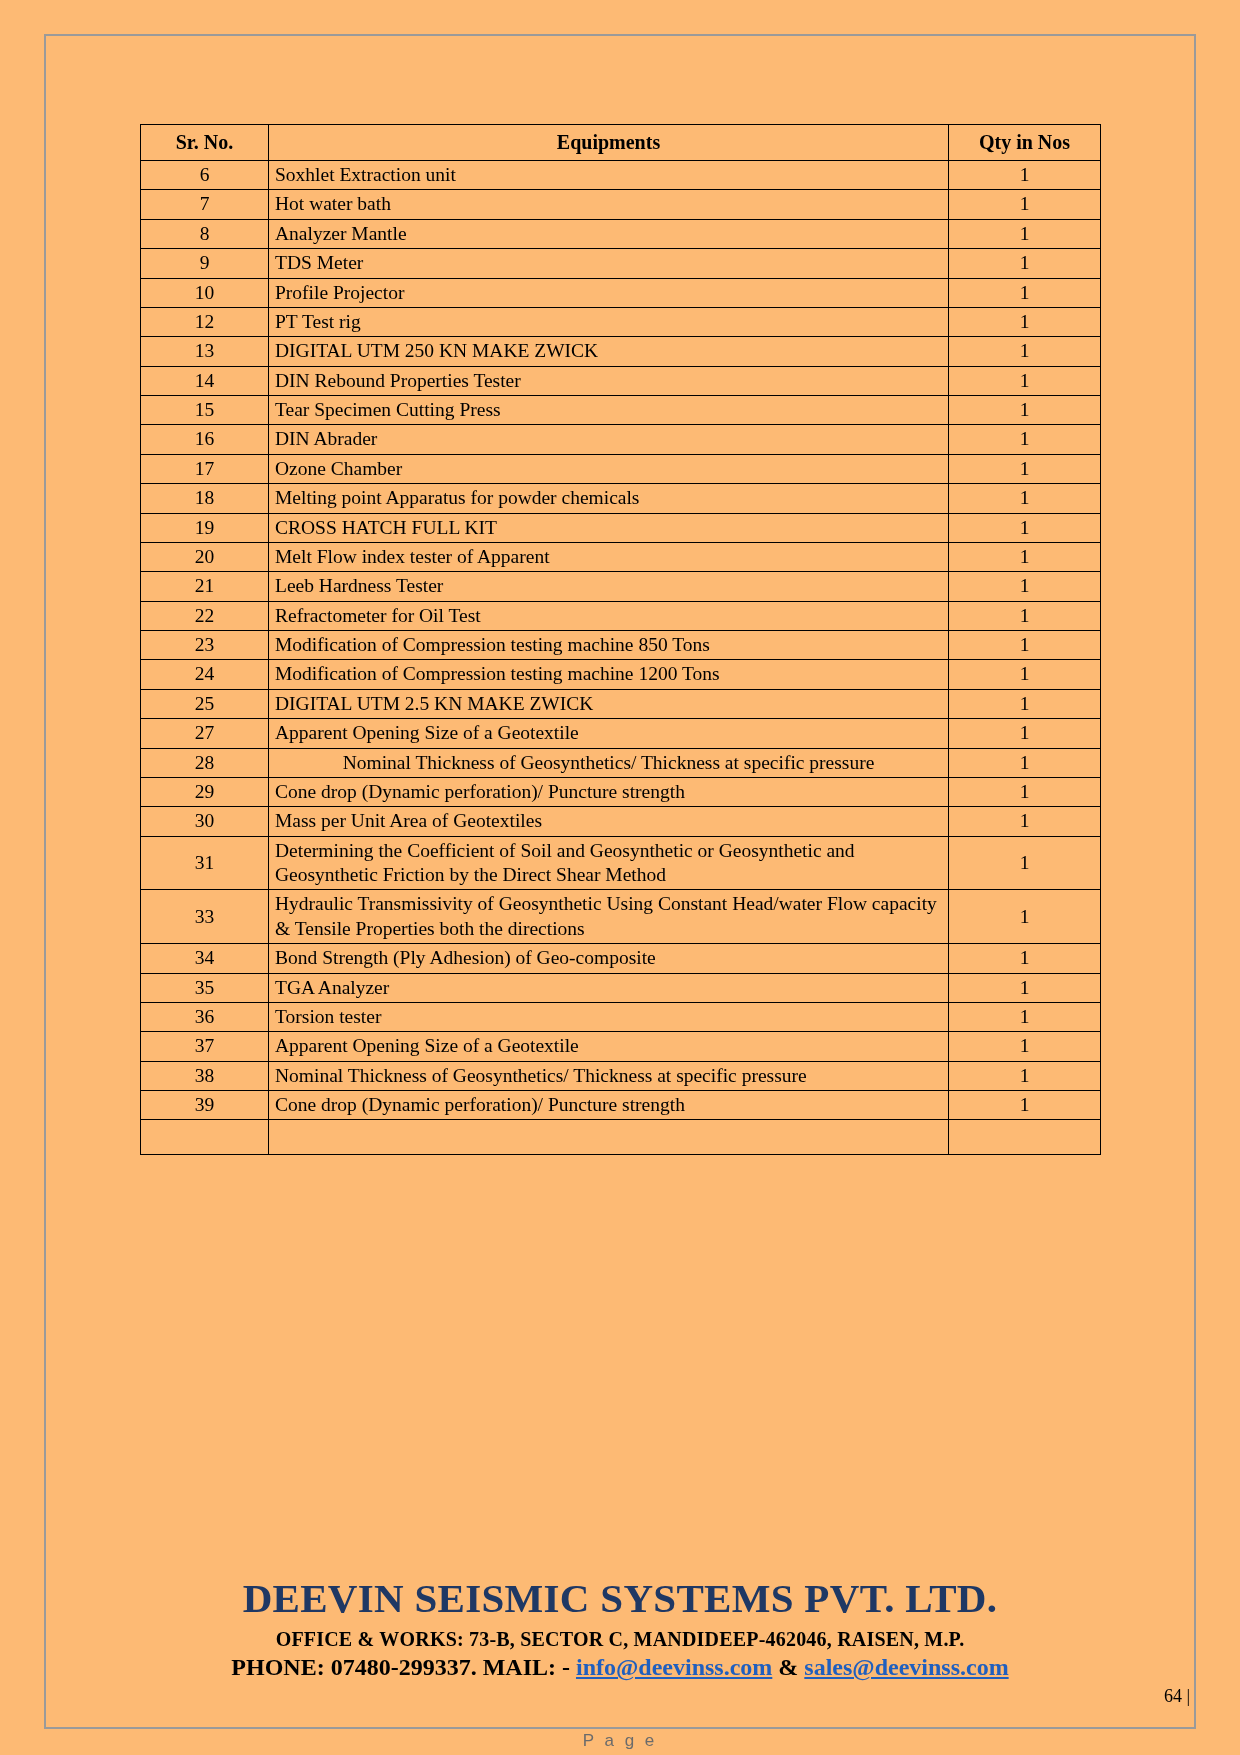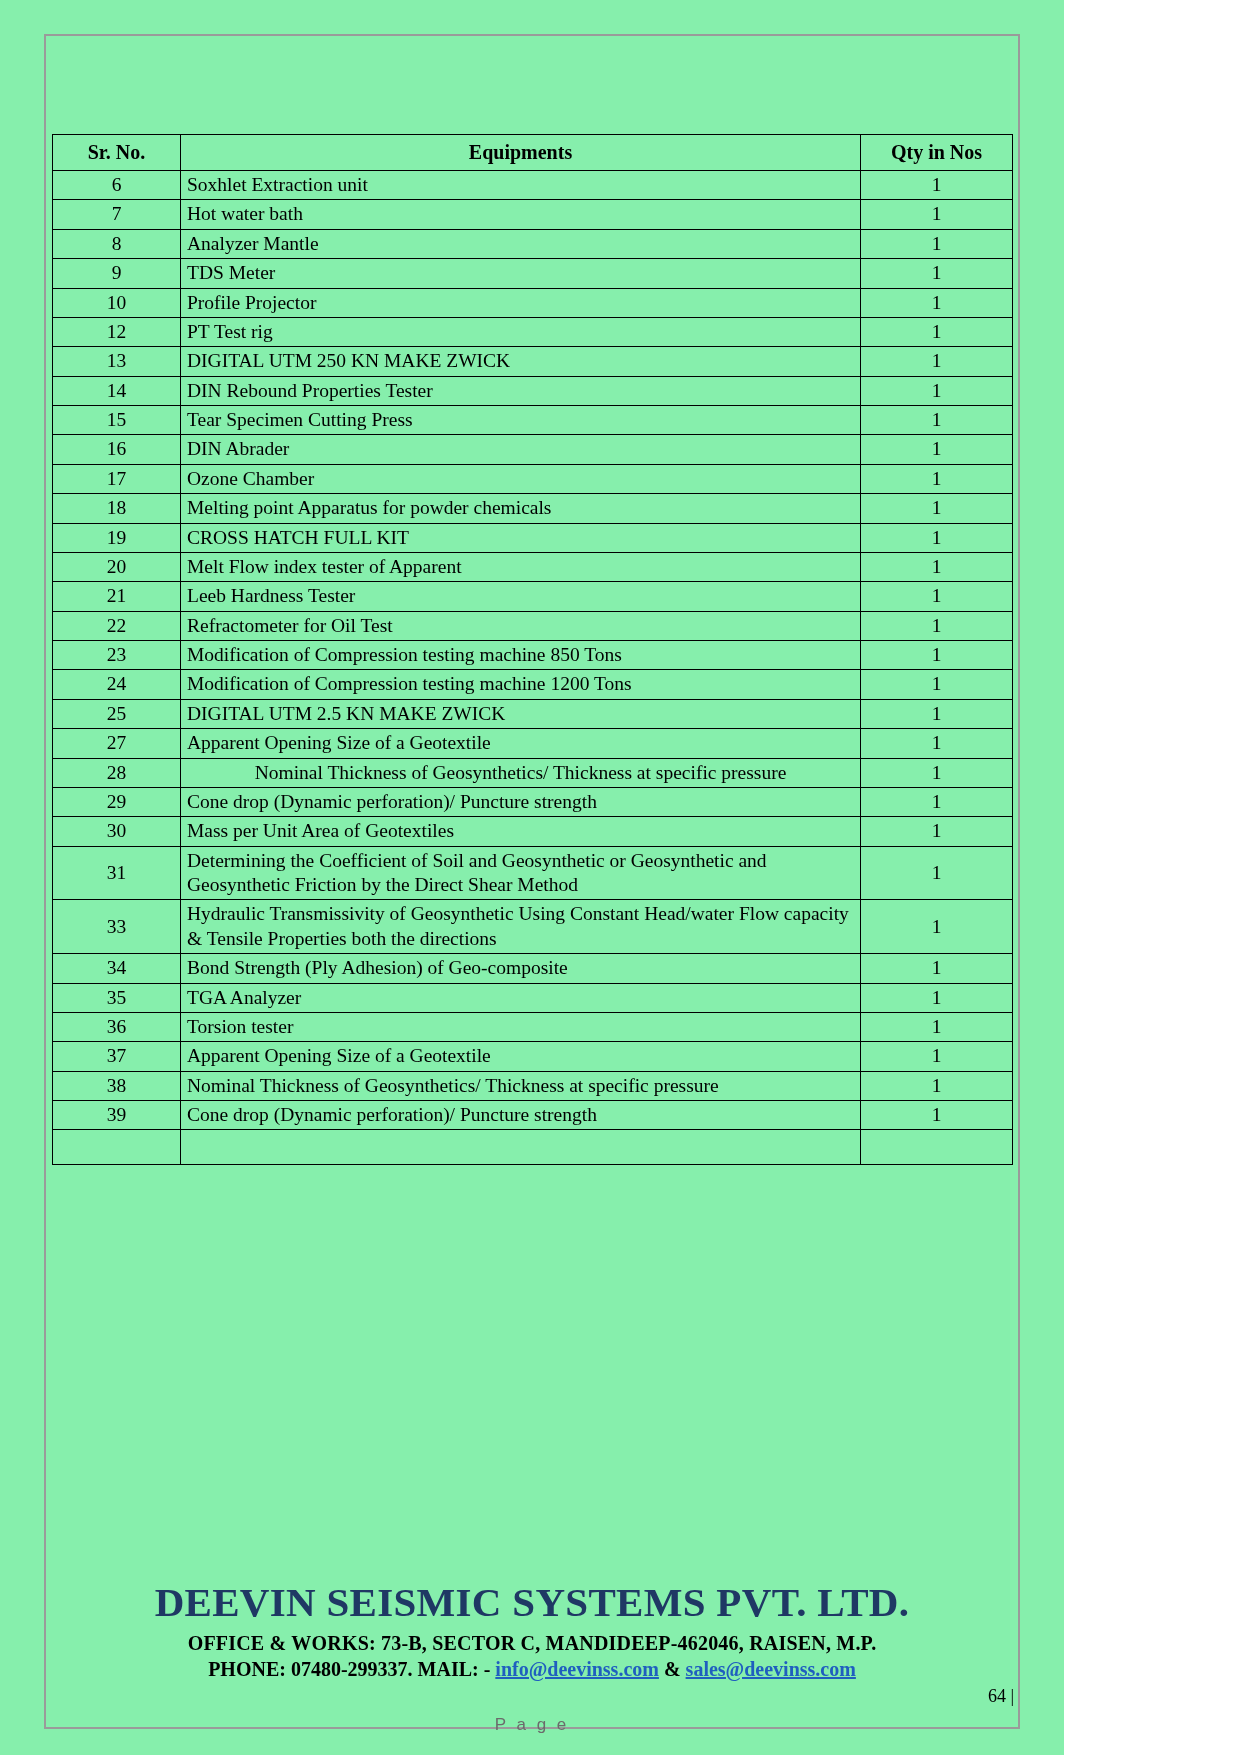--- a/index.html
+++ b/index.html
@@ -5,26 +5,26 @@
   html, body {
     margin: 0;
     padding: 0;
     background: #ffffff;
   }
   body {
     font-family: "Liberation Serif", serif;
     color: #000000;
   }
   .page {
-    width: 1064px;
+    width: 1240px;
     height: 1755px;
     box-sizing: border-box;
     position: relative;
-    background: #86efac;
-    padding: 34px 36px 0 36px;
+    background: #fdba74;
+    padding: 24px 36px 0 36px;
   }
   .page-border {
     position: absolute;
     left: 44px;
     top: 34px;
     right: 44px;
     bottom: 26px;
     border: 2px solid #9a9a9a;
     box-sizing: border-box;
     pointer-events: none;
@@ -86,39 +86,39 @@
     margin-bottom: 6px;
     font-family: "Liberation Serif", serif;
   }
   .addr {
     font-size: 20px;
     font-weight: bold;
     letter-spacing: 0.2px;
     margin-bottom: 3px;
   }
   .phone {
-    font-size: 20px;
+    font-size: 24px;
     font-weight: bold;
   }
   .phone a {
     color: #1F5FBF;
     text-decoration: underline;
   }
   .pagenum {
     position: absolute;
     right: 50px;
     bottom: 48px;
     font-size: 18px;
     font-family: "Liberation Serif", serif;
   }
   .pageword {
     position: absolute;
     left: 0;
     right: 0;
-    bottom: 20px;
+    bottom: 4px;
     text-align: center;
     font-size: 17px;
     letter-spacing: 3px;
     color: #6b6b6b;
     font-family: "Liberation Sans", sans-serif;
   }
 </style>
 </head>
 <body>
 

